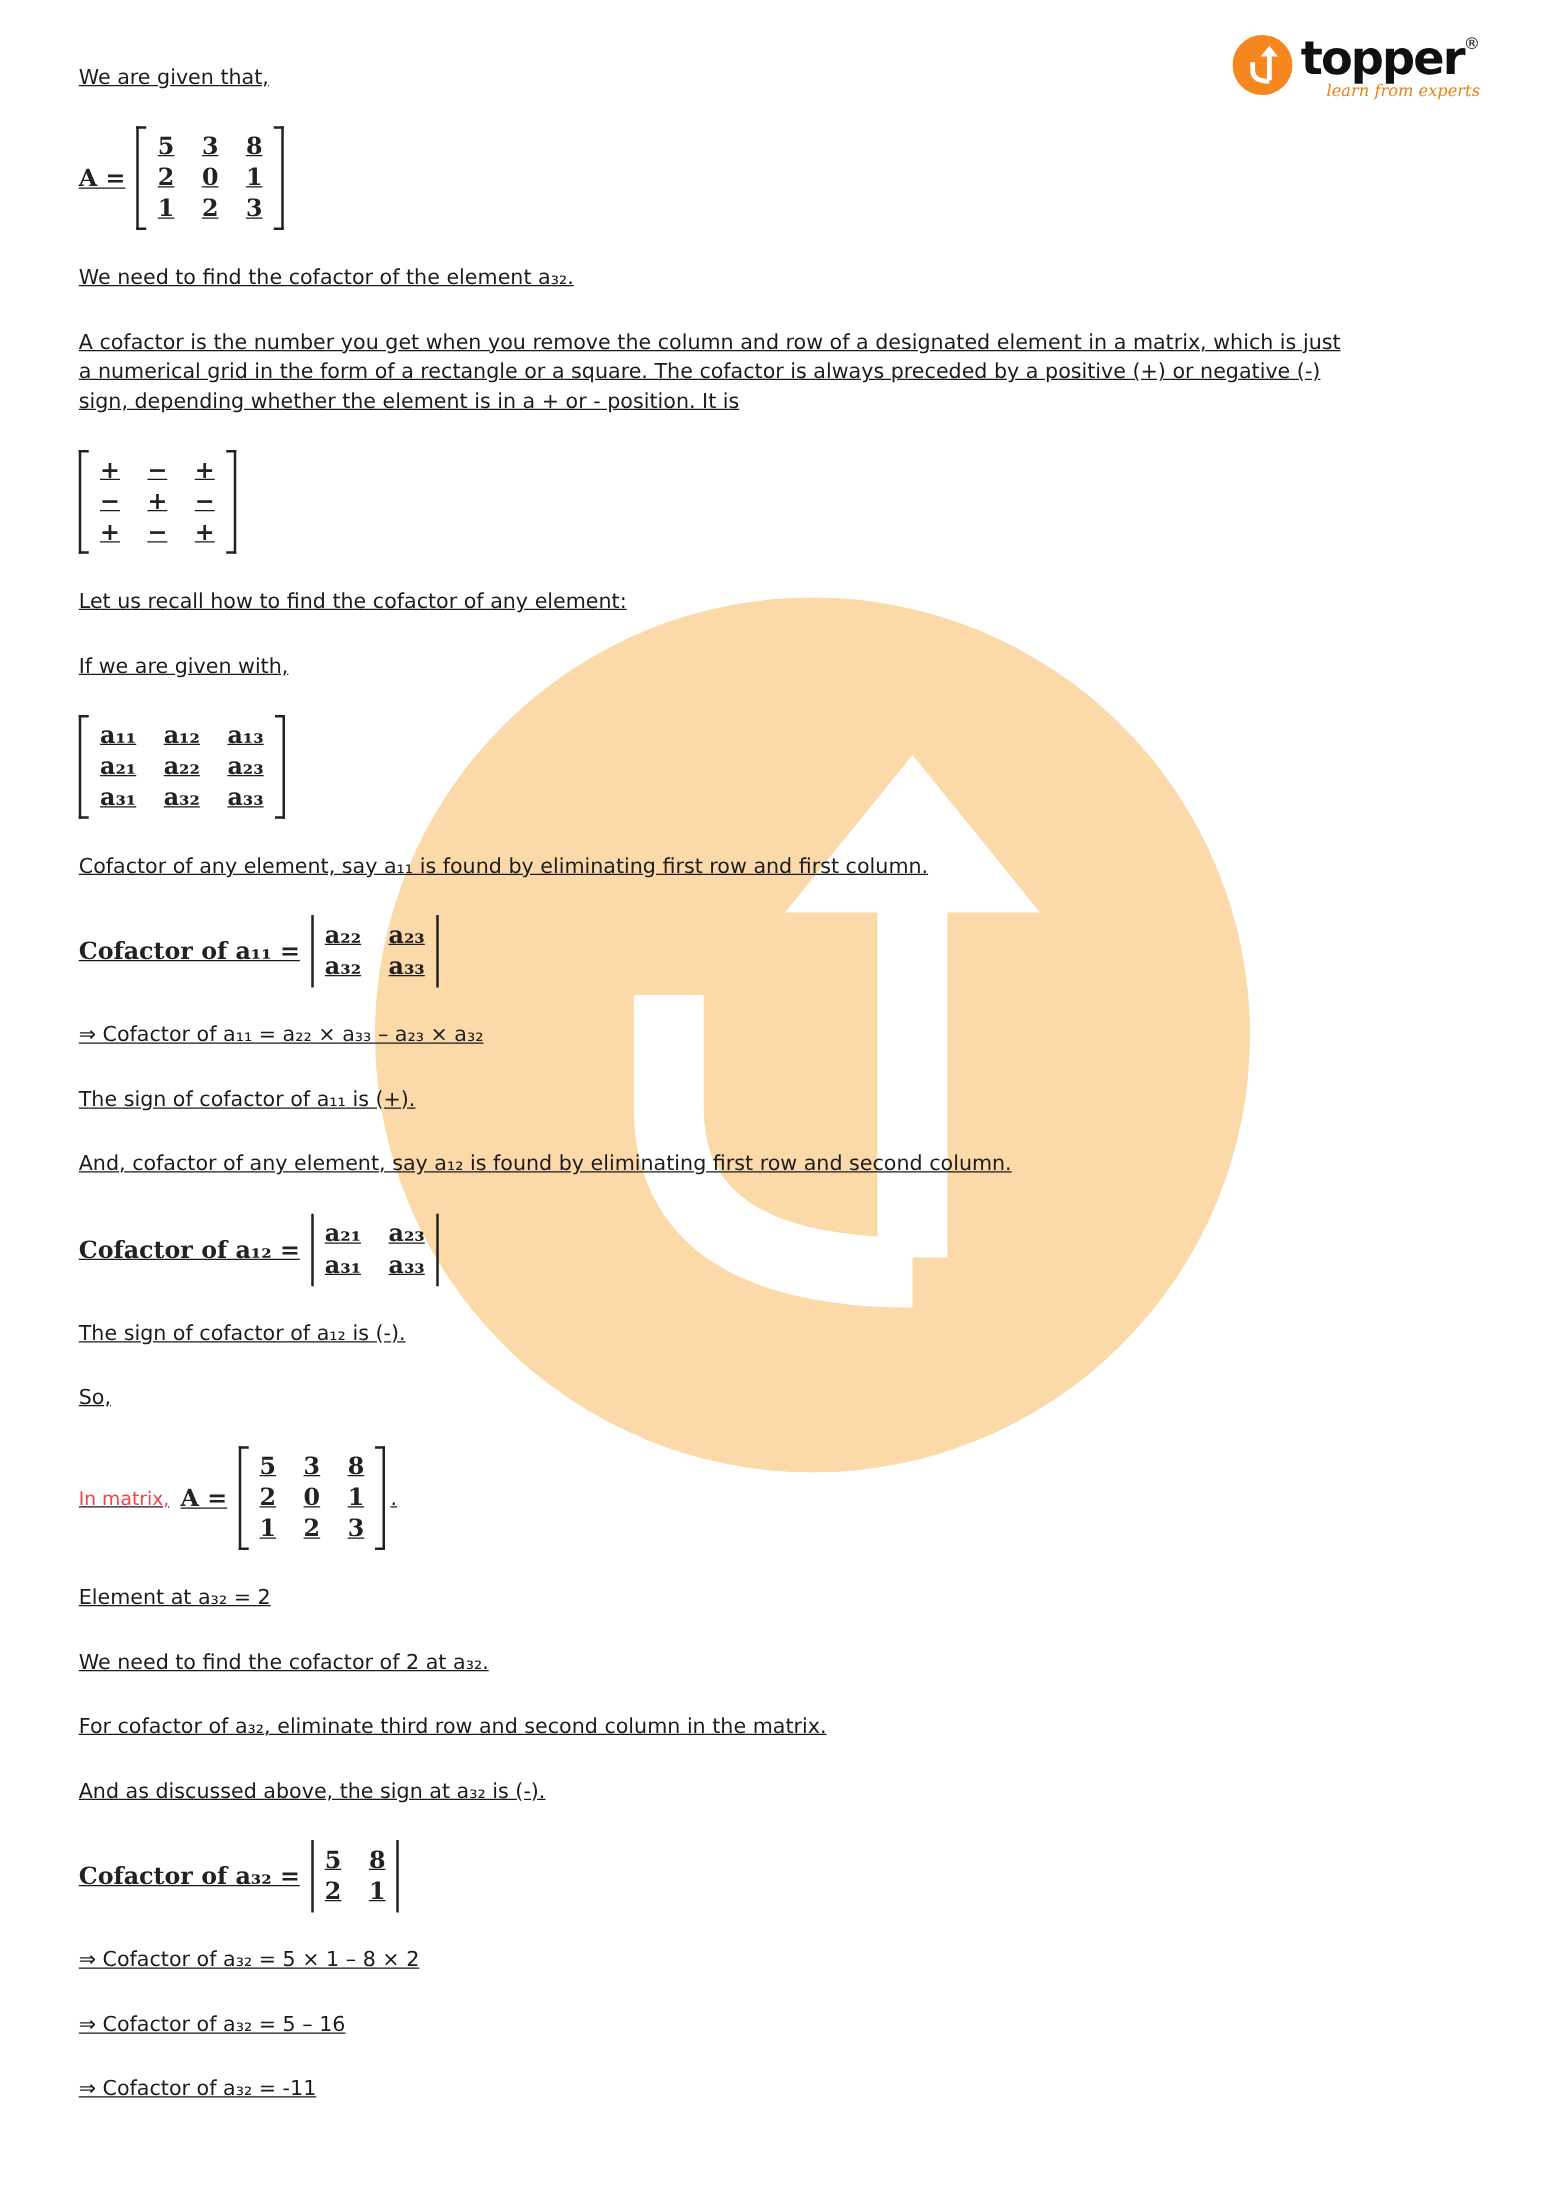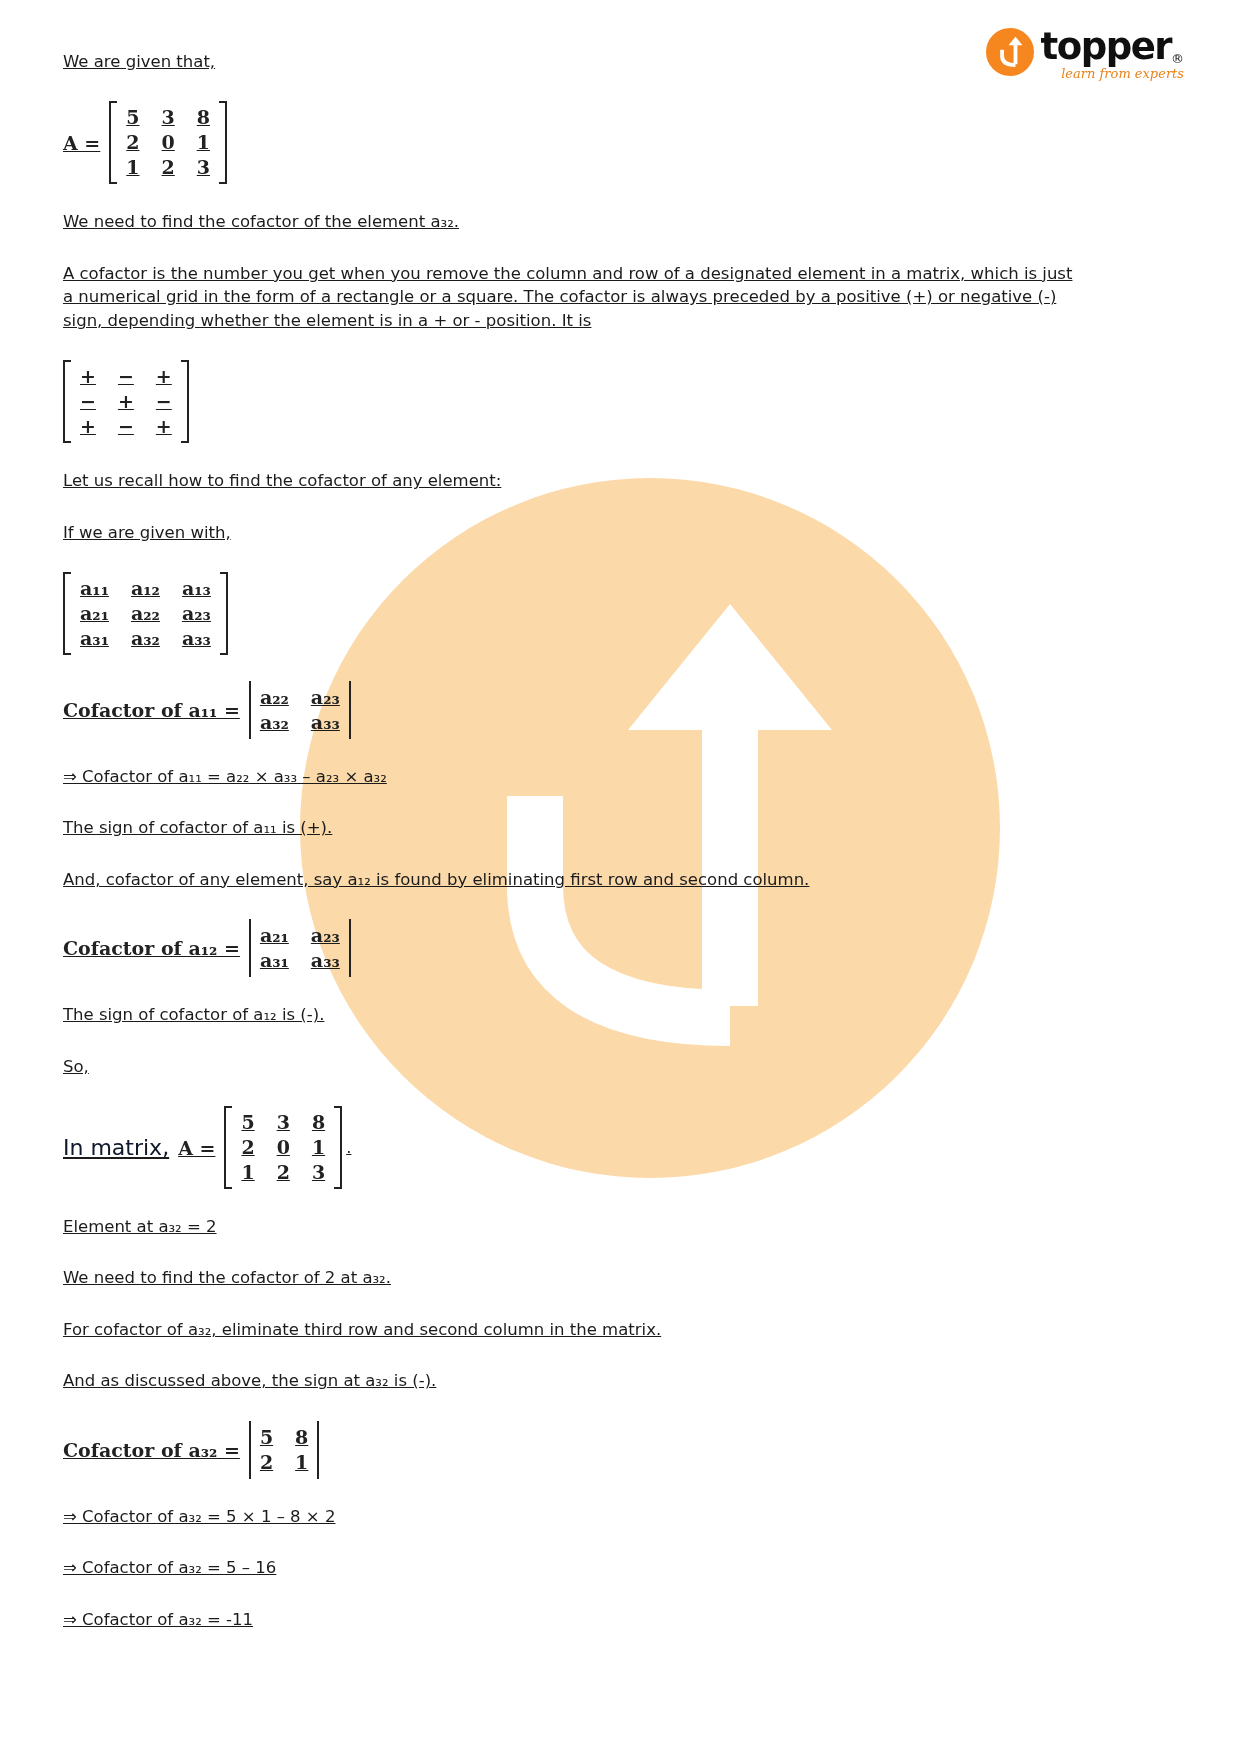--- a/index.html
+++ b/index.html
@@ -23,21 +23,21 @@
 
   
   .header-logo {
     position: absolute;
     top: 28px; right: 56px;
     display: flex; align-items: flex-start; gap: 7px;
     z-index: 2;
   }
   .logo-mark { width: 48px; height: 48px; }
   .logo-textcol { display: flex; flex-direction: column; align-items: flex-end; }
-  .brand-row { display: flex; align-items: flex-end; }
+  .brand-row { display: flex; align-items: flex-start; }
   .brand-name {
     font-weight: bold; font-size: 37px; line-height: 1;
     letter-spacing: -1.5px; color: #101010;
   }
   .brand-reg { font-size: 13px; line-height: 1; margin-top: 1px; color: #101010; }
   .brand-tagline {
     font-family: "DejaVu Serif", "Liberation Serif", cursive, serif;
     font-style: italic; font-size: 13px; color: #e8821a;
     margin-top: 1px;
   }
@@ -60,21 +60,21 @@
     display: flex; align-items: center;
     margin: 2px 0 26px 0;
     font-family: "DejaVu Serif", "Liberation Serif", serif;
     font-weight: bold;
     font-size: 19px;
     color: #222;
   }
   .math-label { margin-right: 9px; }
   .mixed-prefix {
     font-family: "DejaVu Sans", "Liberation Sans", sans-serif;
-    font-weight: normal; font-size: 22px; color: #0f172a;
+    font-weight: normal; font-size: 15px; color: #ef4444;
     margin-right: 9px;
   }
   .matrix, .det { display: flex; align-items: stretch; }
   .bracket { width: 8px; flex: 0 0 8px; }
   .bracket.left  { border-left: 2px solid #222; border-top: 2px solid #222; border-bottom: 2px solid #222; }
   .bracket.right { border-right: 2px solid #222; border-top: 2px solid #222; border-bottom: 2px solid #222; }
   .dbar { width: 2px; flex: 0 0 2px; background: #222; }
   .mbody { display: flex; flex-direction: column; justify-content: center; padding: 4px 9px; }
   .mrow { display: flex; line-height: 25px; }
   .mcell { min-width: 13px; text-align: center; }
@@ -187,20 +187,21 @@
           <span class="mrow">
             <span class="mcell">a₃₁</span>
             <span class="mcell">a₃₂</span>
             <span class="mcell">a₃₃</span>
           </span>
         </span>
       <span class="bracket right"></span>
     </span>
   </div>
 
+  <p>Cofactor of any element, say a₁₁ is found by eliminating first row and first column.</p>
 
   <div class="math-line">
     <span class="math-label">Cofactor of a₁₁ =</span>
     <span class="det">
       <span class="dbar"></span>
       <span class="mbody">
           <span class="mrow">
             <span class="mcell">a₂₂</span>
             <span class="mcell">a₂₃</span>
           </span>

